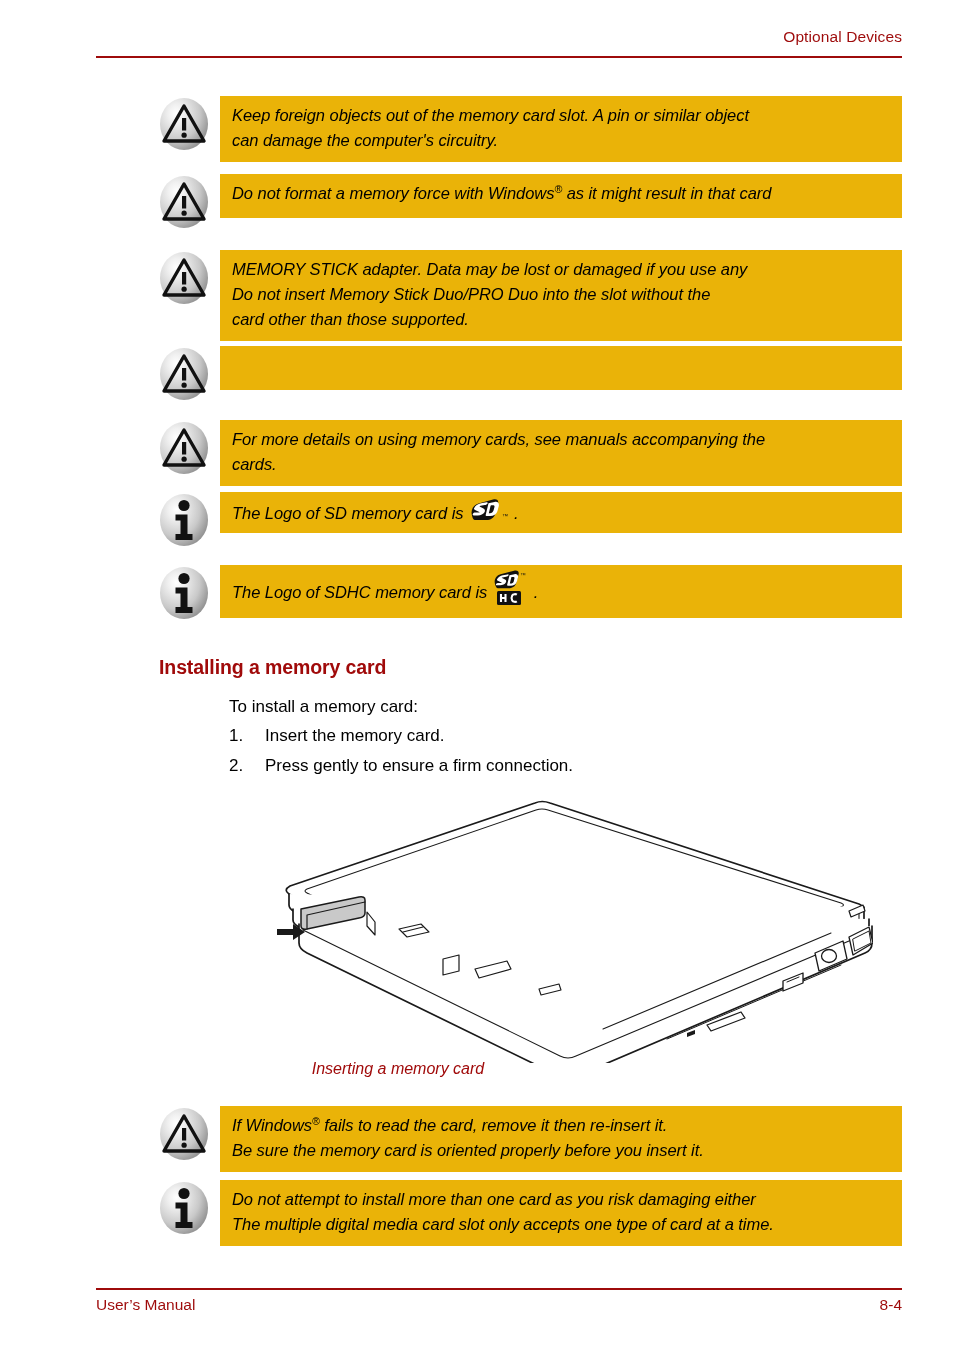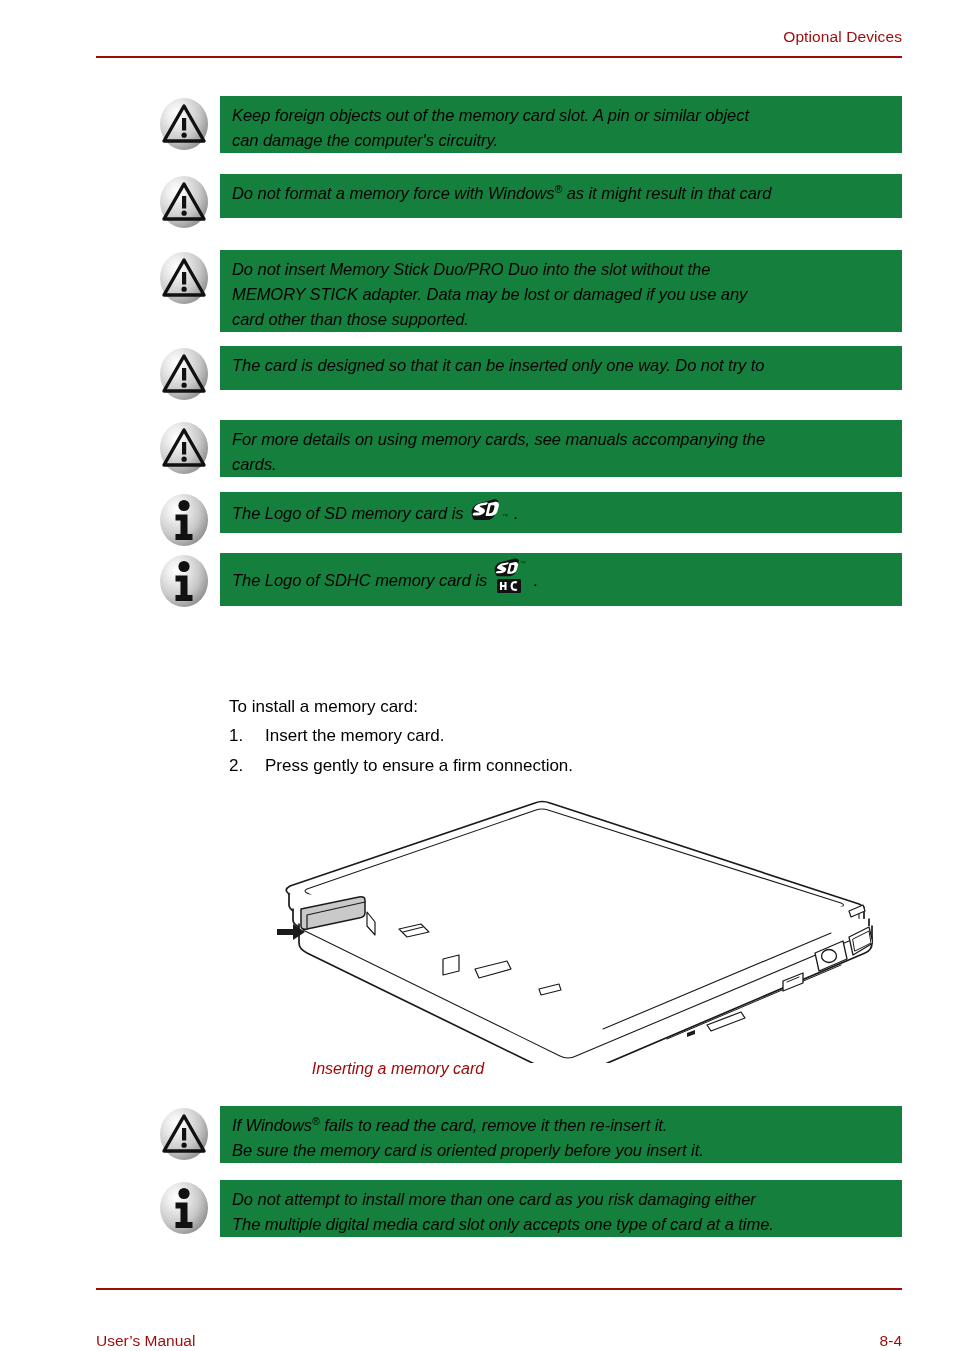--- a/index.html
+++ b/index.html
@@ -57,22 +57,22 @@
   }
   .note-icon {
     position: relative;
     width: 56px;
     height: 56px;
     flex: 0 0 56px;
     margin-right: 8px;
   }
   .note-body {
     flex: 1 1 auto;
-    background: #15803d;
-    padding: 7px 10px 0 12px;
+    background: #eab308;
+    padding: 7px 10px 9px 12px;
     min-height: 44px;
   }
   .note-body p {
     margin: 0;
     font-style: italic;
     font-size: 16.5px;
     line-height: 25px;
     color: #000;
     letter-spacing: -0.05px;
   }
@@ -161,21 +161,21 @@
 
   
   .footer-rule {
     position: absolute;
     left: 88px; top: 1288px;
     width: 806px; height: 2px;
     background: #9e0b0b;
   }
   .footer {
     position: absolute;
-    left: 88px; top: 1332px;
+    left: 88px; top: 1296px;
     width: 806px;
     display: flex;
     justify-content: space-between;
     color: #9e0b0b;
     font-size: 15.5px;
   }
 </style>
 </head>
 <body>
 
@@ -220,37 +220,36 @@
     <div class="note" style="top:250px">
       <div class="note-icon icon-warning">
         <div class="disc"></div>
         <svg viewBox="0 0 56 56">
           <path d="M28 10 L48 45 L8 45 Z" fill="none" stroke="#111" stroke-width="3.4" stroke-linejoin="round"></path>
           <rect x="26" y="22" width="4.2" height="12.5" fill="#111"></rect>
           <circle cx="28.1" cy="39.2" r="2.6" fill="#111"></circle>
         </svg>
       </div>
       <div class="note-body">
+        <p>MEMORY STICK adapter. Data may be lost or damaged if you use any</p>
         <p>Do not insert Memory Stick Duo/PRO Duo into the slot without the</p>
-        <p>MEMORY STICK adapter. Data may be lost or damaged if you use any</p>
         <p>card other than those supported.</p>
       </div>
     </div>
 
     <div class="note" style="top:346px">
       <div class="note-icon icon-warning">
         <div class="disc"></div>
         <svg viewBox="0 0 56 56">
           <path d="M28 10 L48 45 L8 45 Z" fill="none" stroke="#111" stroke-width="3.4" stroke-linejoin="round"></path>
           <rect x="26" y="22" width="4.2" height="12.5" fill="#111"></rect>
           <circle cx="28.1" cy="39.2" r="2.6" fill="#111"></circle>
         </svg>
       </div>
       <div class="note-body">
-        <p>The card is designed so that it can be inserted only one way. Do not try to</p>
       </div>
     </div>
 
     <div class="note" style="top:420px">
       <div class="note-icon icon-warning">
         <div class="disc"></div>
         <svg viewBox="0 0 56 56">
           <path d="M28 10 L48 45 L8 45 Z" fill="none" stroke="#111" stroke-width="3.4" stroke-linejoin="round"></path>
           <rect x="26" y="22" width="4.2" height="12.5" fill="#111"></rect>
           <circle cx="28.1" cy="39.2" r="2.6" fill="#111"></circle>
@@ -273,21 +272,21 @@
       <div class="note-body" style="min-height:34px;padding-top:4px;padding-bottom:4px">
         <p><span>The Logo of SD memory card is </span><span class="sd-logo"><svg width="44" height="26" viewBox="0 0 44 26">
             <path d="M3 19.5 C1.5 14.5 4 9 9.5 7.5 L24 3.5 C28 2.4 30 4.5 29 8 L26 18.5 C25 22 21.5 24 17.5 24 L6 24 C4.5 24 3.4 22 3 19.5 Z" fill="#111"></path>
             <path d="M5 12.5 C6 9.5 9 7.8 12 7.2 L17.5 6.2 C18.6 6 19 6.6 18.6 7.4 C18.2 8.2 17 8.8 15.8 9 L11.5 9.8 C10.7 10 10.4 10.5 11 10.8 L14.5 12.5 C16 13.3 16.3 14.8 15.5 16.2 C14.4 18.2 11.8 19.4 8.8 19.4 L4.6 19.4 C3.6 19.4 3.4 18.6 3.9 17.8 C4.3 17 5.2 16.6 6.2 16.6 L9.6 16.6 C10.5 16.6 10.9 16.2 10.3 15.9 L6.6 14.2 C5.2 13.6 4.7 13.1 5 12.5 Z" fill="#ffffff"></path>
             <path d="M19.5 7.2 L25.5 6 C29 5.3 30.6 7.3 29.6 10.8 L28.4 15.2 C27.5 18.3 24.6 20 21.2 20 L17.8 20 C16.8 20 16.4 19.3 16.8 18.4 L19.5 7.2 Z M21.6 9.8 L19.8 17.2 L21 17.2 C22.6 17.2 24 16.2 24.5 14.6 L25.4 11.3 C25.8 9.9 25.2 9.3 23.9 9.3 L22.2 9.3 C21.9 9.3 21.7 9.5 21.6 9.8 Z" fill="#ffffff"></path>
             <text x="33" y="22" font-family="'Liberation Sans',sans-serif" font-size="6" fill="#111">™</text>
           </svg></span><span>.</span></p>
       </div>
     </div>
 
-    <div class="note" style="top:553px">
+    <div class="note" style="top:565px">
       <div class="note-icon icon-info">
         <div class="disc"></div>
         <svg viewBox="0 0 56 56">
           <circle cx="28" cy="13.5" r="5.6" fill="#111"></circle>
           <path d="M19.5 22.5 L31.5 22.5 L31.5 42 L36.5 42 L36.5 48 L19.5 48 L19.5 42 L24.5 42 L24.5 28.5 L19.5 28.5 Z" fill="#111"></path>
         </svg>
       </div>
       <div class="note-body" style="min-height:34px;padding-top:4px;padding-bottom:4px">
         <p><span>The Logo of SDHC memory card is </span><span class="sdhc-logo"><svg width="40" height="38" viewBox="0 0 40 38">
             <path d="M2 15 C0.8 11 3 6.5 7.5 5.3 L21 1.8 C24.6 0.9 26.4 2.7 25.5 5.8 L23 14.5 C22.1 17.6 19 19.3 15.5 19.3 L5 19.3 C3.6 19.3 2.4 17.2 2 15 Z" fill="#111"></path>
@@ -325,20 +324,21 @@
         </svg>
       </div>
       <div class="note-body">
         <p>Do not attempt to install more than one card as you risk damaging either</p>
         <p>The multiple digital media card slot only accepts one type of card at a time.</p>
       </div>
     </div>
 
   </div>
 
+  <div class="section-heading">Installing a memory card</div>
 
   <div class="intro">To install a memory card:</div>
 
   <div class="steps">
     <div class="step">
       <span class="step-num">1.</span>
       <span class="step-text">Insert the memory card.</span>
     </div>
     <div class="step">
       <span class="step-num">2.</span>

